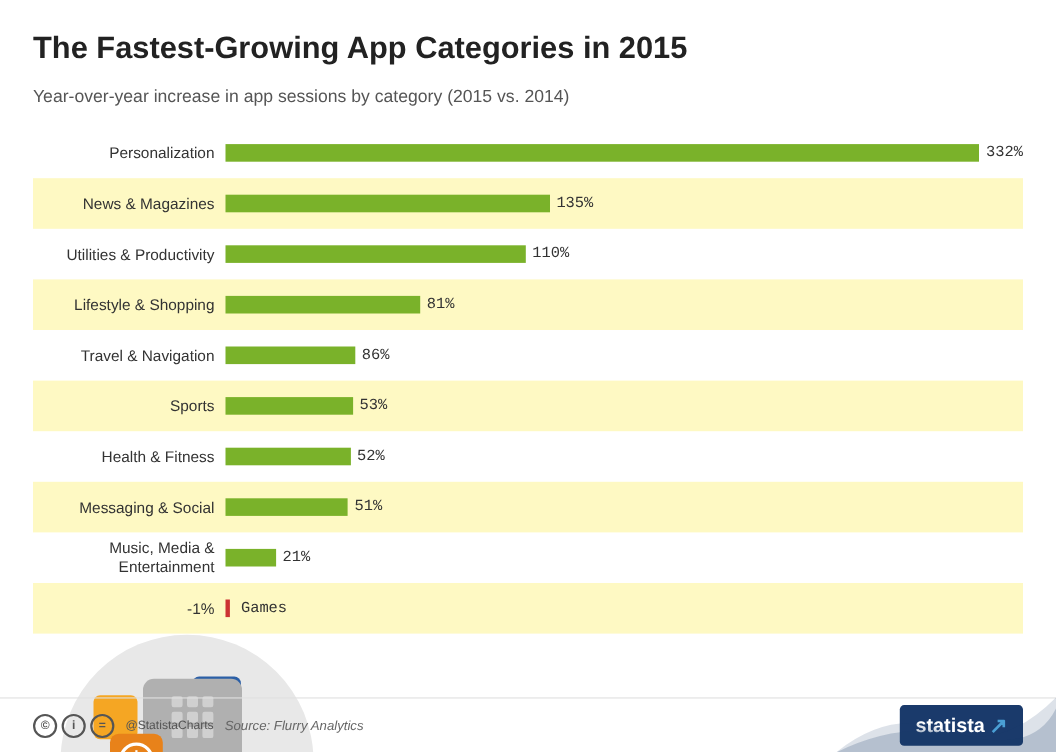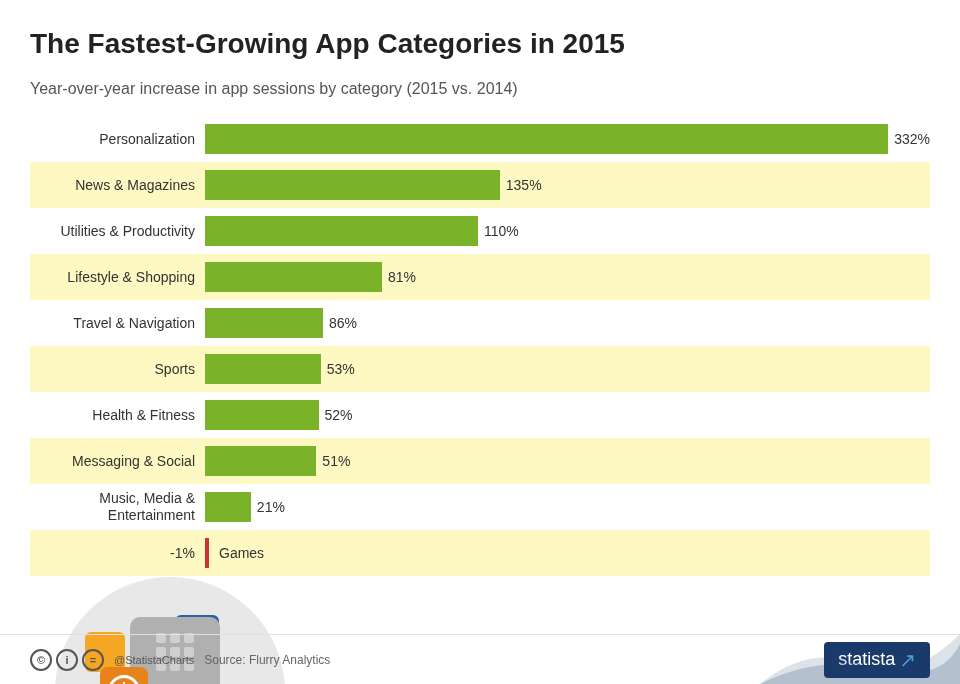--- a/index.html
+++ b/index.html
@@ -62,24 +62,25 @@
       text-align: right;
       padding-right: 10px;
       font-size: 14px;
       color: #333;
       line-height: 1.2;
       flex-shrink: 0;
     }
 
     .bar-track {
       flex: 1;
-      height: 30px;
-      position: relative;
-      display: flex;
-      align-items: center;
+      height: 16px;
+      position: relative;
+      display: flex;
+      align-items: center;
+      font-family: Liberation Mono, monospace;
     }
 
     .bar-fill {
       height: 100%;
       background: #7ab22a;
       position: relative;
     }
 
     .bar-fill.negative {
       background: #cc3333;
@@ -255,27 +256,28 @@
       align-items: center;
       justify-content: center;
       font-size: 11px;
       color: #555;
       font-weight: bold;
     }
 
     .footer-source {
       font-size: 12px;
       color: #666;
+      font-style: italic;
     }
 
     .statista-logo {
       background: #1a3a6b;
       color: #fff;
       font-size: 18px;
-      font-weight: normal;
+      font-weight: bold;
       padding: 6px 14px;
       border-radius: 4px;
       display: flex;
       align-items: center;
       gap: 4px;
     }
 
     .statista-logo .arrow {
       color: #4a9fd4;
       font-size: 20px;

